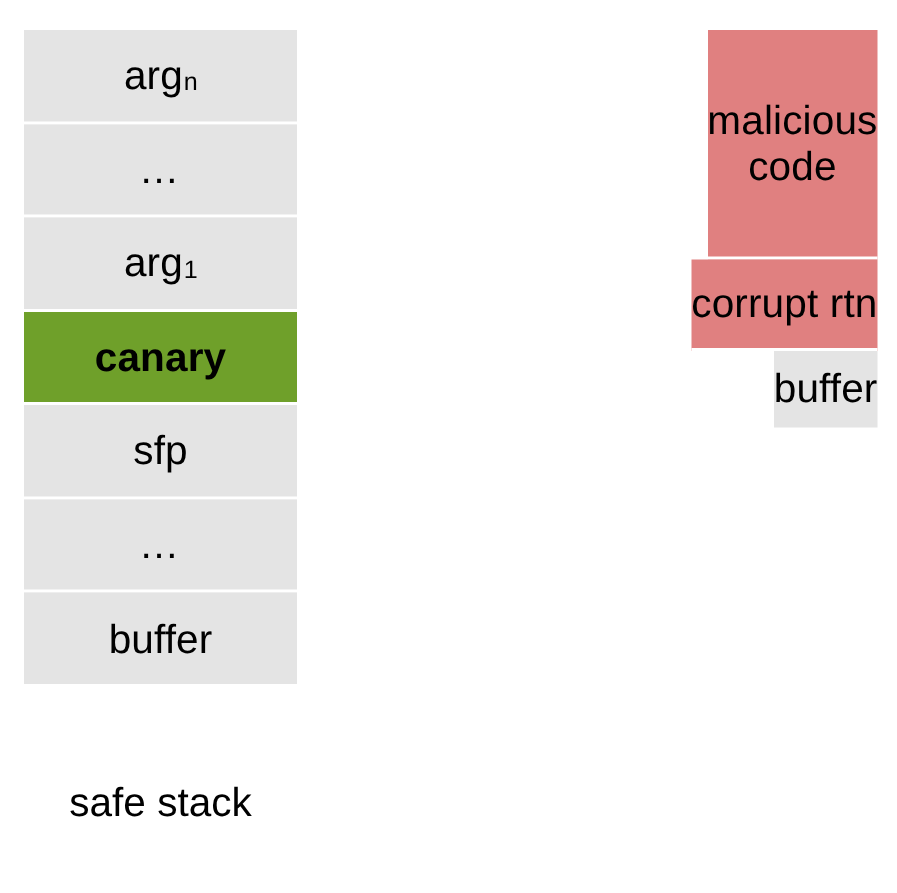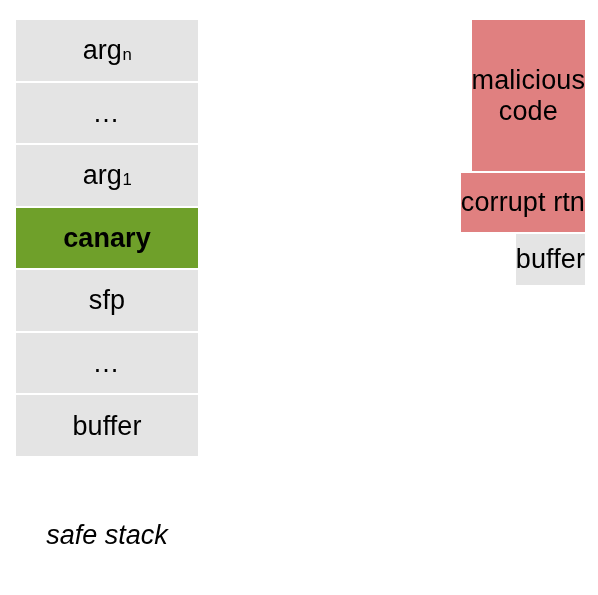--- a/index.html
+++ b/index.html
@@ -90,21 +90,20 @@
     letter-spacing: 2px;
   }
 
   
   .caption {
     position: absolute;
     text-align: center;
     font-size: 27px;
     line-height: 1.30;
     white-space: pre-line;
-    font-style: italic;
   }
 
   #safe-caption {
     left: 6px;
     top: 518px;
     width: 202px;
   }
 
   #corrupted-caption {
     left: 394px;

